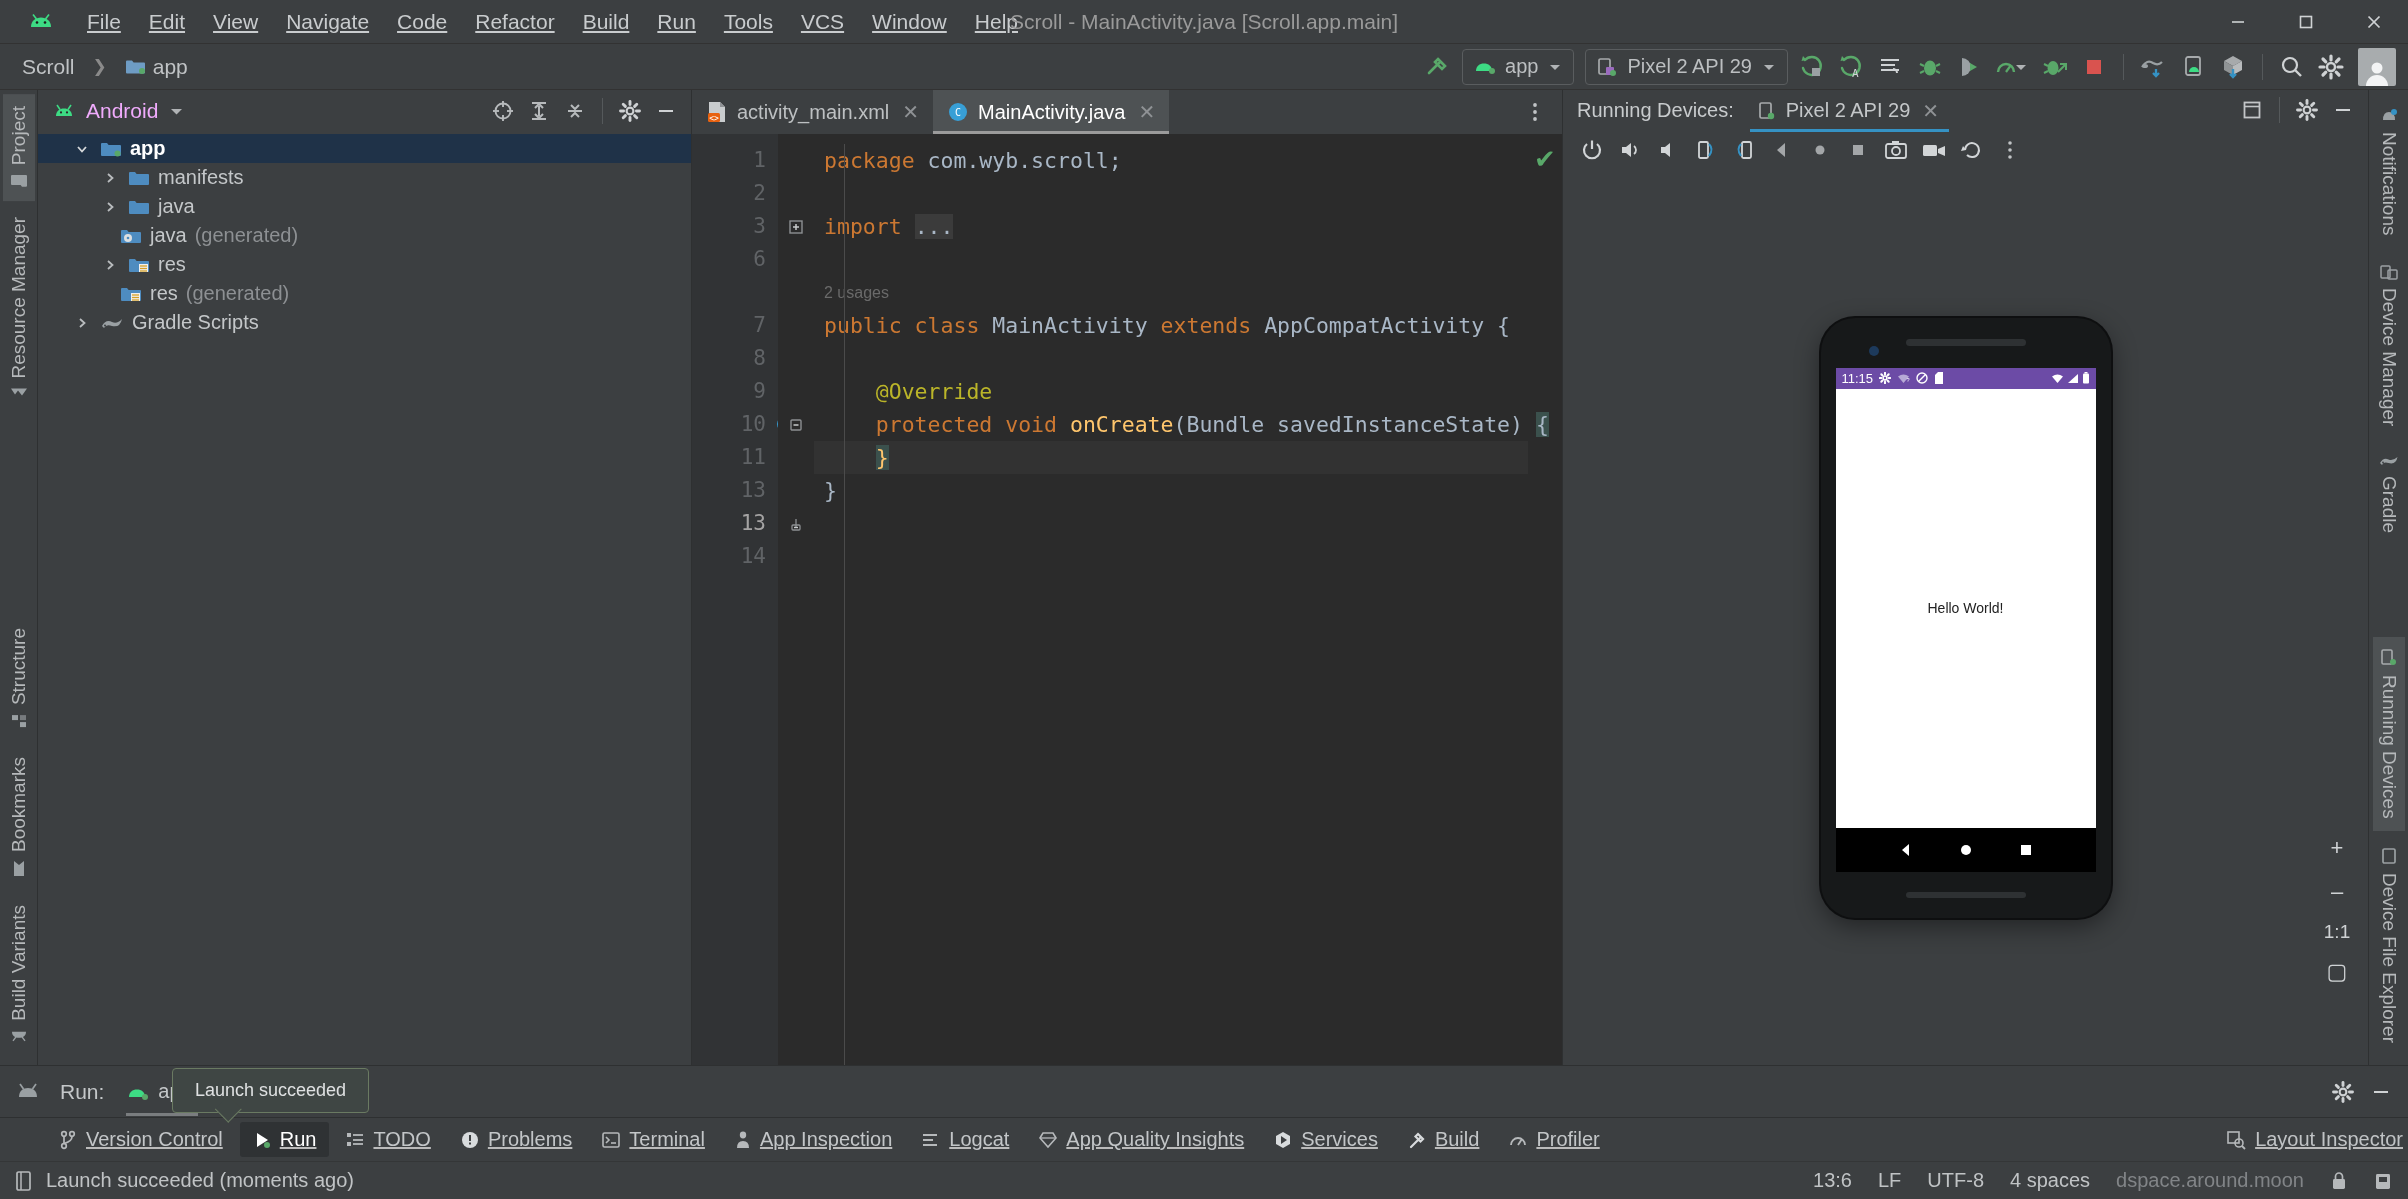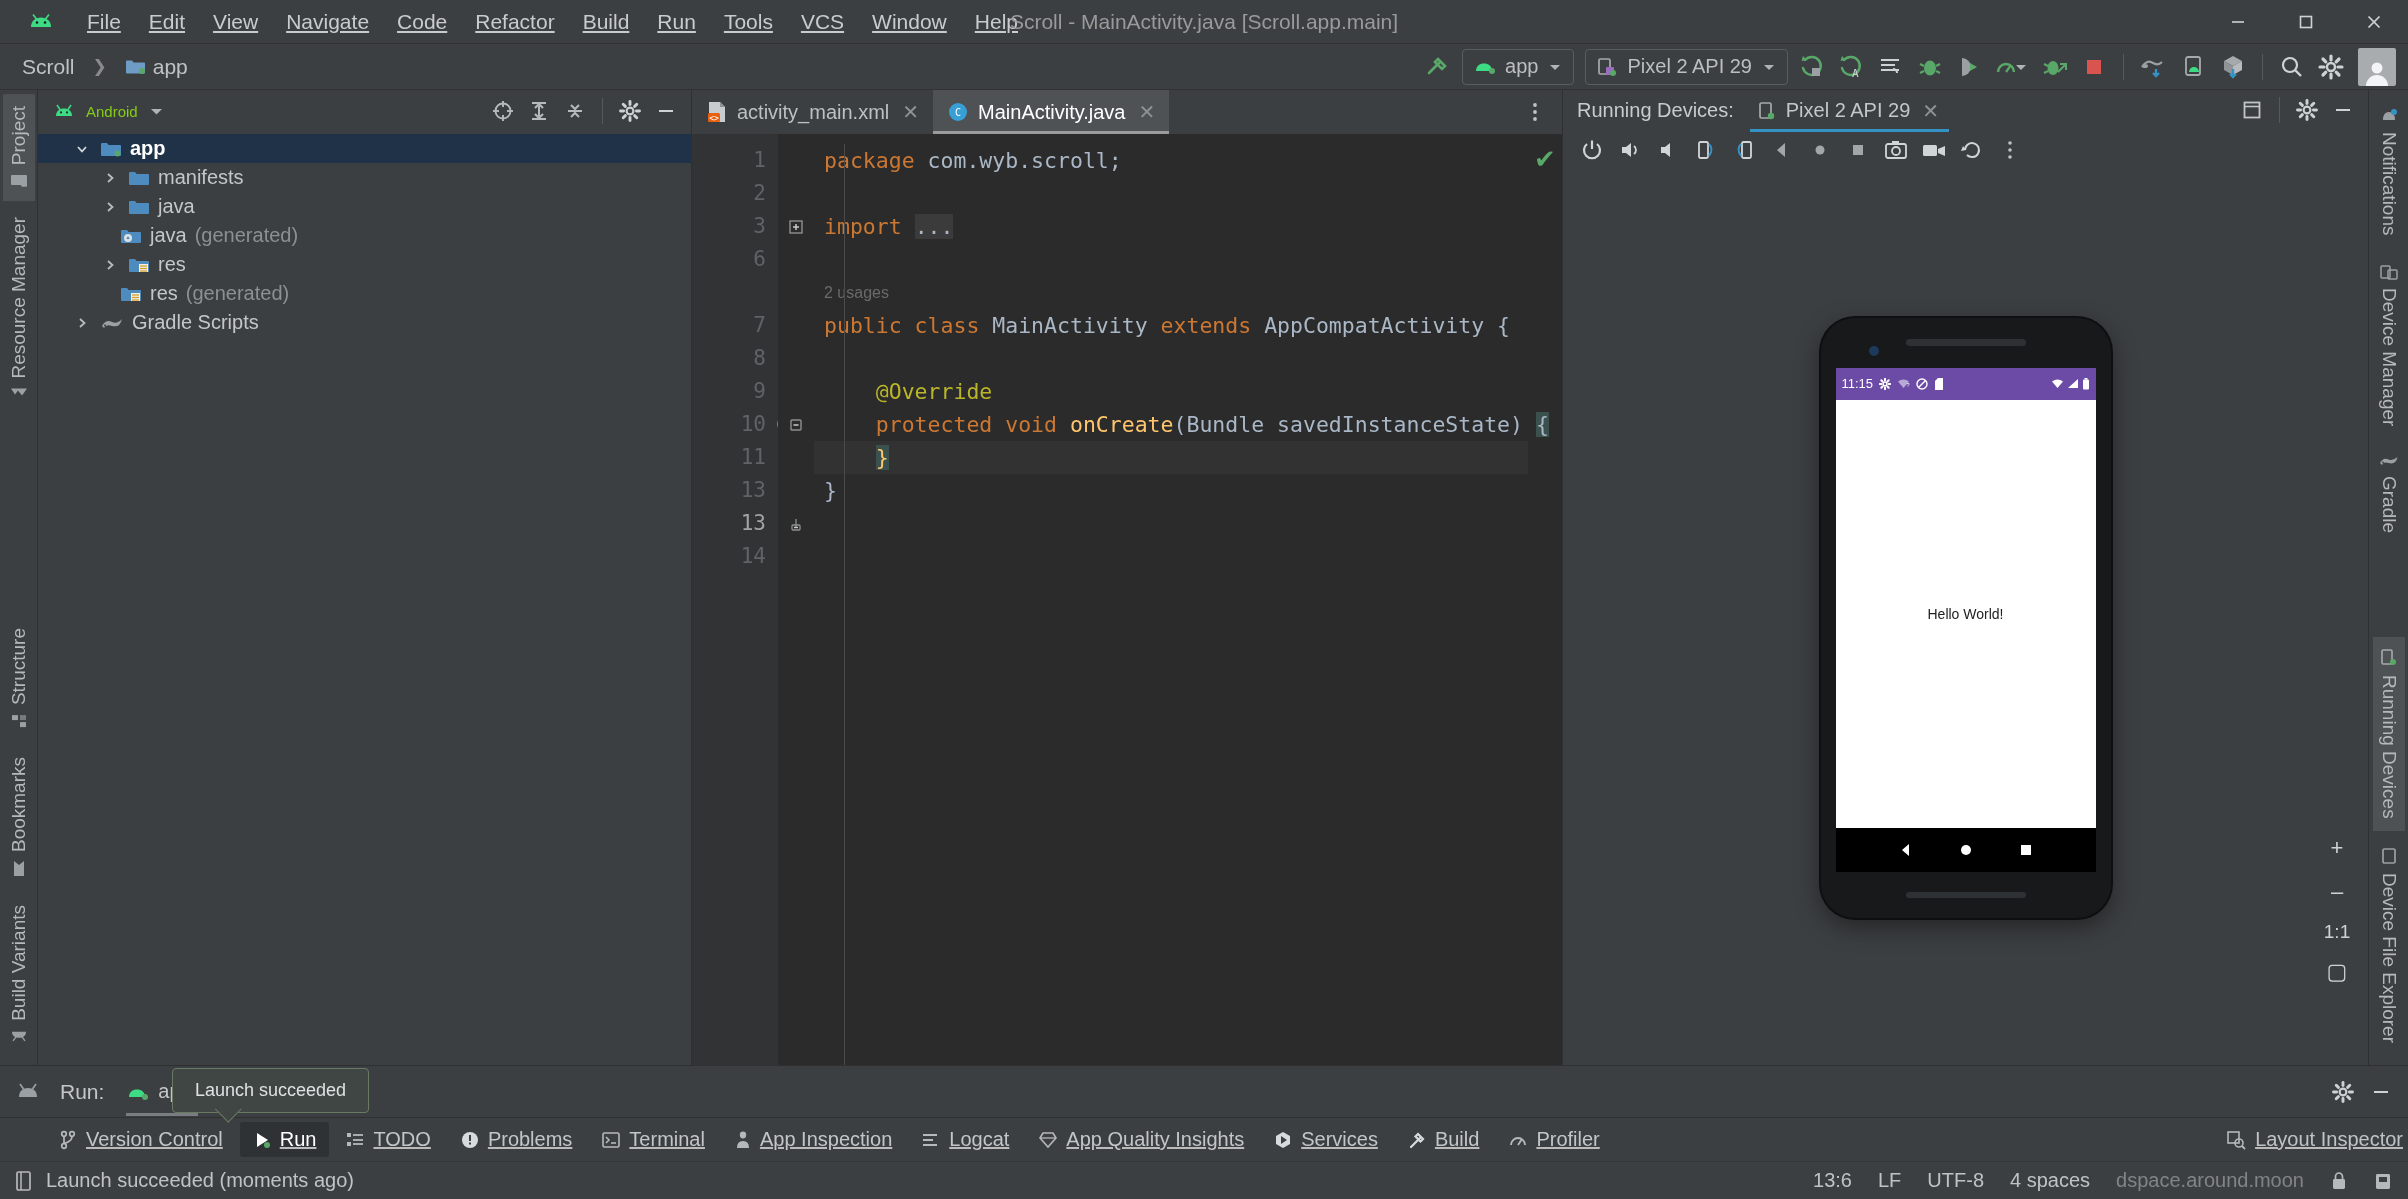--- a/index.html
+++ b/index.html
@@ -66,21 +66,21 @@
     font-size: 19px; color: #b6b9bb; padding: 12px 5px; display: flex; align-items: center; gap: 8px;
     white-space: nowrap; cursor: default;
   }
   .rail-tab.active { background: #4e5254; }
   .rail-tab.flip { writing-mode: vertical-rl; transform: rotate(180deg); }
   .rail-icon { flex: none; display:flex; align-items:center; justify-content:center; }
 
   
   .project-panel { width: 654px; background: #3c3f41; display: flex; flex-direction: column; flex: none; border-right: 1px solid #2e3031;}
   .panel-head { height: 42px; display: flex; align-items: center; padding: 0 8px 0 14px; gap: 10px; }
-  .panel-head .ttl { font-size: 15px; color: #84cc16; }
+  .panel-head .ttl { font-size: 21px; color: #f0abfc; }
   .panel-head-actions { margin-left: auto; display: flex; align-items: center; gap: 2px; }
   .ph-btn { width: 34px; height: 34px; display:flex; align-items:center; justify-content:center; border-radius:3px;}
   .tree { flex: 1; overflow: hidden; padding-top: 2px; }
   .tree-row {
     height: 29px; display: flex; align-items: center; font-size: 20px; color: #c4c7c9;
     padding-left: 34px; white-space: nowrap; gap: 8px;
   }
   .tree-row.sel { background: #1f3248; color: #ffffff; }
   .tree-row .twisty { width: 20px; display:flex; align-items:center; justify-content:center; flex:none;}
   .tree-row .lbl-dim { color: #8d9093; }
@@ -139,21 +139,21 @@
   .dev-stage { flex: 1; position: relative; background: #3c3f41; display:flex; align-items:center; justify-content:center;}
   .phone {
     width: 290px; height: 600px; background: #17191a; border-radius: 34px; position: relative;
     box-shadow: 0 0 0 2px #0e0f10, 0 8px 26px rgba(0,0,0,.45);
     display: flex; flex-direction: column; align-items: center;
   }
   .phone-top { height: 50px; width:100%; display:flex; align-items:center; justify-content:center; position:relative;}
   .speaker { width: 120px; height: 7px; background: #2e3133; border-radius: 4px; }
   .cam { width: 10px; height: 10px; border-radius: 50%; background: #1d3a5c; position: absolute; left: 48px; top: 28px;}
   .screen { width: 260px; flex: 1; background: #ffffff; overflow: hidden; display: flex; flex-direction: column; }
-  .statusbar { height: 32px; background: #6c4ba6; display: flex; align-items: center; padding: 0 6px; gap: 6px;}
+  .statusbar { height: 21px; background: #6c4ba6; display: flex; align-items: center; padding: 0 6px; gap: 6px;}
   .sb-time { font-size: 13px; color: #ffffff; font-family: "Liberation Sans", sans-serif; }
   .sb-right { margin-left: auto; display:flex; align-items:center; gap:3px;}
   .app-content { flex: 1; background: #ffffff; display: flex; align-items: center; justify-content: center; }
   .hello { font-size: 14px; color: #222; }
   .navbar-phone { height: 44px; background: #000000; display: flex; align-items: center; justify-content: space-around; padding: 0 40px;}
   .phone-bottom { height: 46px; width:100%; display:flex; align-items:center; justify-content:center;}
   .chin { width: 120px; height: 6px; background: #2e3133; border-radius: 4px; }
   .zoom-controls { position: absolute; right: 14px; bottom: 78px; display: flex; flex-direction: column; gap: 14px; align-items: center; }
   .zc-btn { width: 34px; height: 30px; display:flex; align-items:center; justify-content:center; color:#cfd2d4; font-size:22px;}
   .zc-label { font-size: 19px; color: #cfd2d4; }

